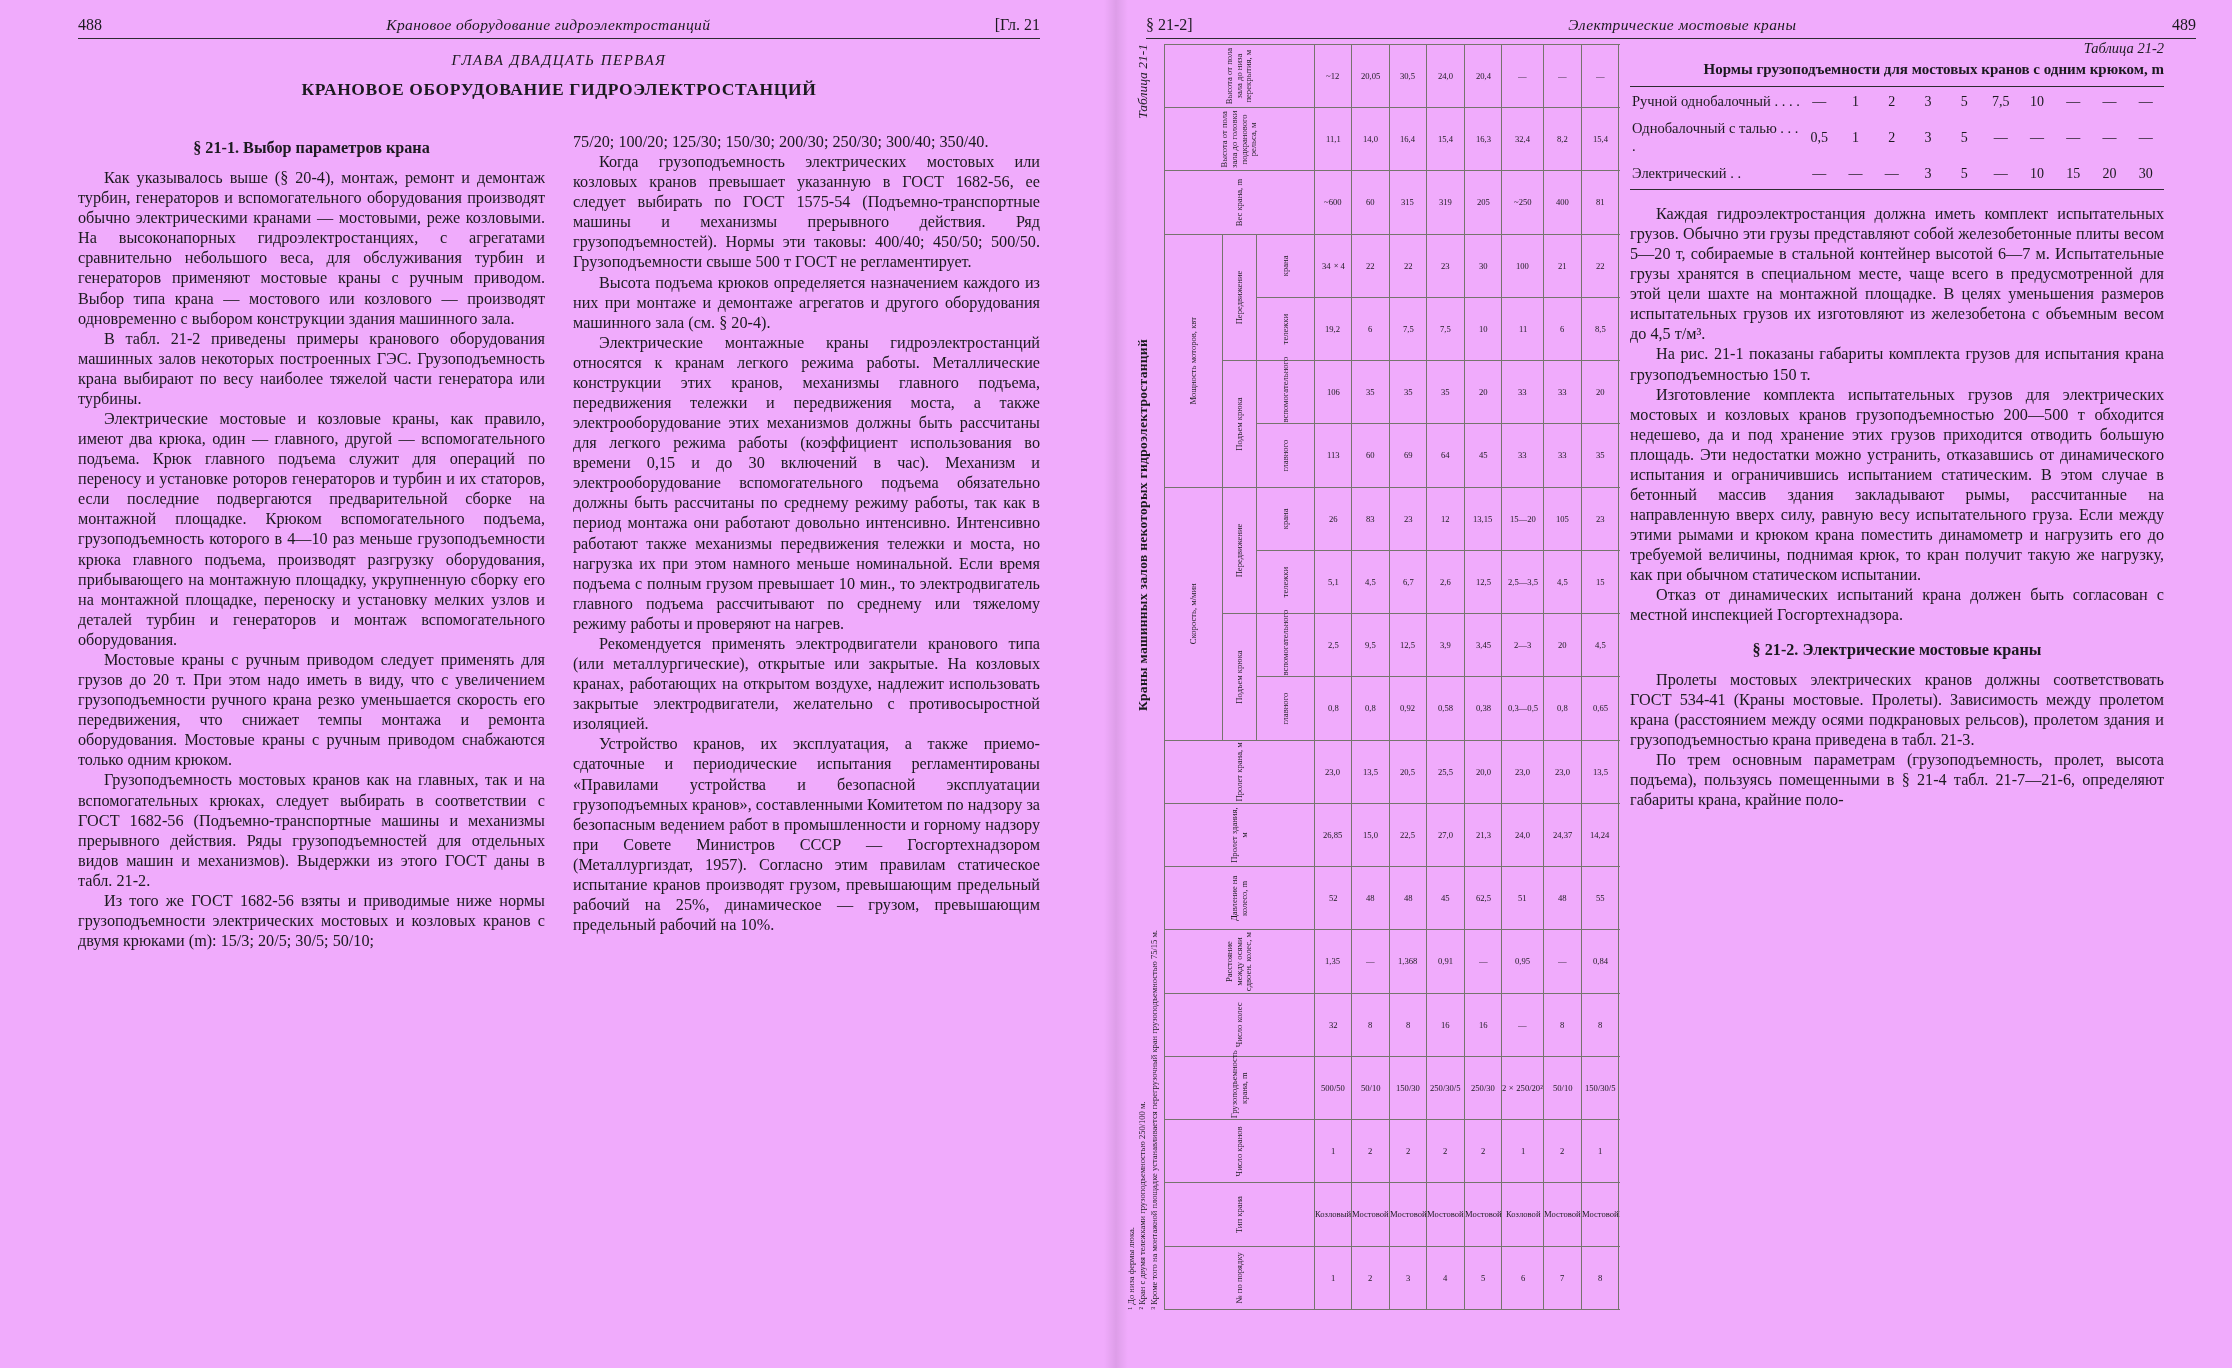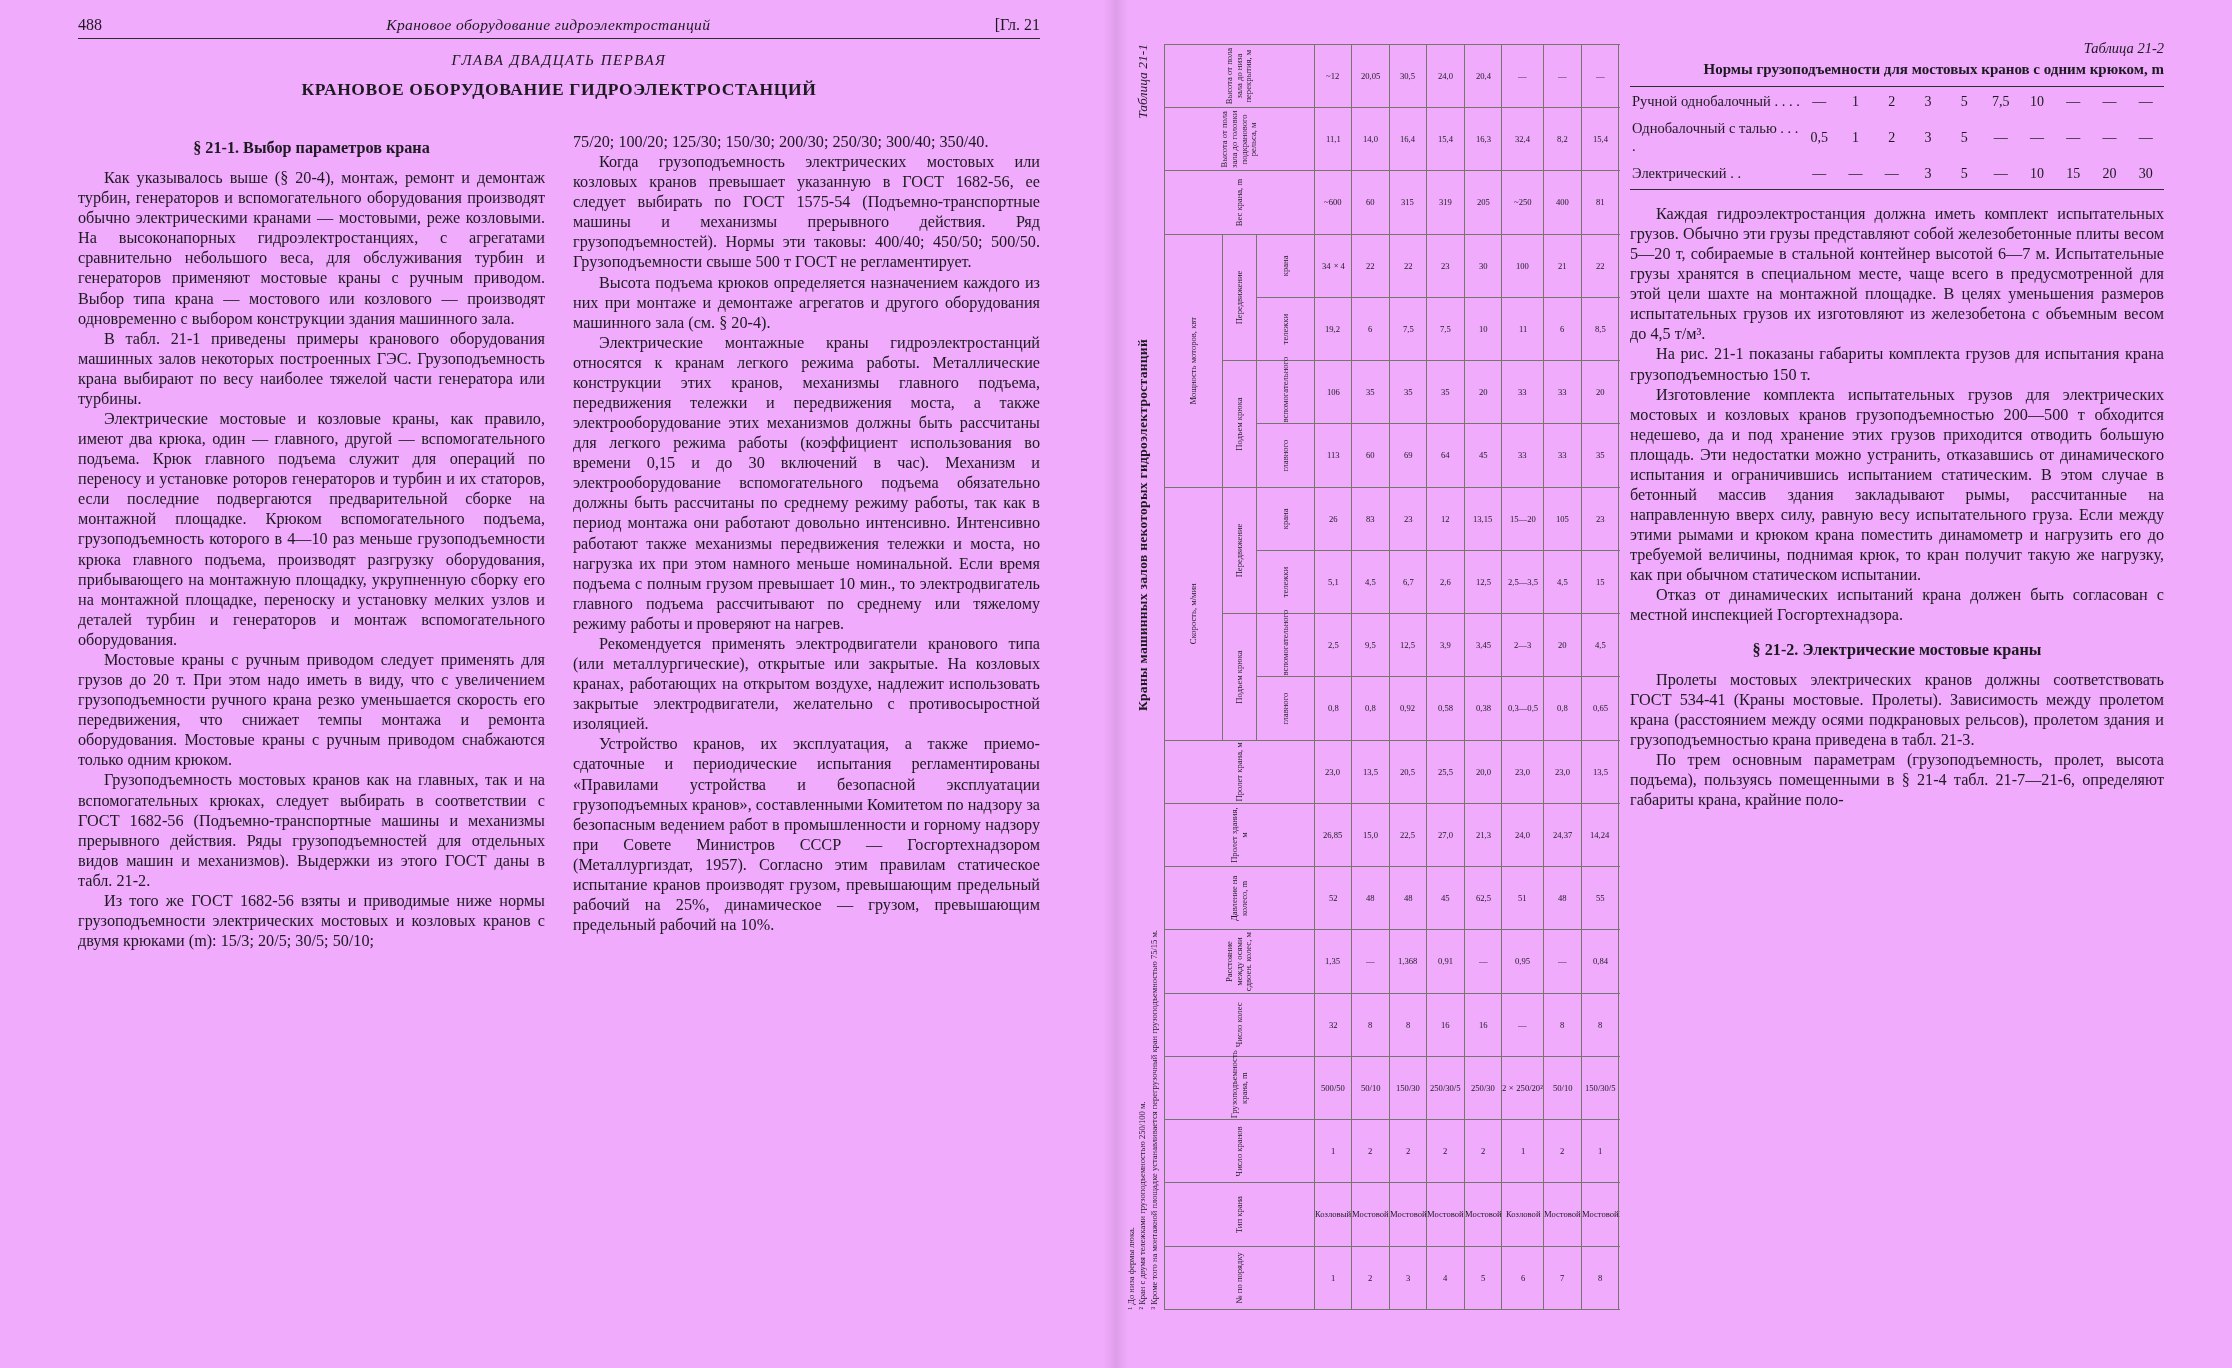--- a/index.html
+++ b/index.html
@@ -92,41 +92,46 @@
     <div class="chapter-block">
       <div class="chapter-line">ГЛАВА ДВАДЦАТЬ ПЕРВАЯ</div>
       <div class="chapter-title">КРАНОВОЕ ОБОРУДОВАНИЕ ГИДРОЭЛЕКТРОСТАНЦИЙ</div>
     </div>
 
     <div class="cols">
       <div class="col">
         <div class="section-heading">§ 21-1. Выбор параметров крана</div>
         <div>
             <p>Как указывалось выше (§ 20-4), монтаж, ремонт и демонтаж турбин, генераторов и вспомогательного оборудования производят обычно электрическими кранами — мостовыми, реже козловыми. На высоконапорных гидроэлектростанциях, с агрегатами сравнительно небольшого веса, для обслуживания турбин и генераторов применяют мостовые краны с ручным приводом. Выбор типа крана — мостового или козлового — производят одновременно с выбором конструкции здания машинного зала.</p>
-            <p>В табл. 21-1 приведены примеры кранового оборудования машинных залов некоторых построенных ГЭС. Грузоподъемность крана выбирают по весу наиболее тяжелой части генератора или турбины.</p>
+            <p>В табл. 21-2 приведены примеры кранового оборудования машинных залов некоторых построенных ГЭС. Грузоподъемность крана выбирают по весу наиболее тяжелой части генератора или турбины.</p>
             <p>Электрические мостовые и козловые краны, как правило, имеют два крюка, один — главного, другой — вспомогательного подъема. Крюк главного подъема служит для операций по переносу и установке роторов генераторов и турбин и их статоров, если последние подвергаются предварительной сборке на монтажной площадке. Крюком вспомогательного подъема, грузоподъемность которого в 4—10 раз меньше грузоподъемности крюка главного подъема, производят разгрузку оборудования, прибывающего на монтажную площадку, укрупненную сборку его на монтажной площадке, переноску и установку мелких узлов и деталей турбин и генераторов и монтаж вспомогательного оборудования.</p>
             <p>Мостовые краны с ручным приводом следует применять для грузов до 20 т. При этом надо иметь в виду, что с увеличением грузоподъемности ручного крана резко уменьшается скорость его передвижения, что снижает темпы монтажа и ремонта оборудования. Мостовые краны с ручным приводом снабжаются только одним крюком.</p>
             <p>Грузоподъемность мостовых кранов как на главных, так и на вспомогательных крюках, следует выбирать в соответствии с ГОСТ 1682-56 (Подъемно-транспортные машины и механизмы прерывного действия. Ряды грузоподъемностей для отдельных видов машин и механизмов). Выдержки из этого ГОСТ даны в табл. 21-2.</p>
             <p>Из того же ГОСТ 1682-56 взяты и приводимые ниже нормы грузоподъемности электрических мостовых и козловых кранов с двумя крюками (m): 15/3; 20/5; 30/5; 50/10;</p>
           </div>
       </div>
       <div class="col">
         <div>
             <p class="noindent">75/20; 100/20; 125/30; 150/30; 200/30; 250/30; 300/40; 350/40.</p>
             <p>Когда грузоподъемность электрических мостовых или козловых кранов превышает указанную в ГОСТ 1682-56, ее следует выбирать по ГОСТ 1575-54 (Подъемно-транспортные машины и механизмы прерывного действия. Ряд грузоподъемностей). Нормы эти таковы: 400/40; 450/50; 500/50. Грузоподъемности свыше 500 т ГОСТ не регламентирует.</p>
             <p>Высота подъема крюков определяется назначением каждого из них при монтаже и демонтаже агрегатов и другого оборудования машинного зала (см. § 20-4).</p>
             <p>Электрические монтажные краны гидроэлектростанций относятся к кранам легкого режима работы. Металлические конструкции этих кранов, механизмы главного подъема, передвижения тележки и передвижения моста, а также электрооборудование этих механизмов должны быть рассчитаны для легкого режима работы (коэффициент использования во времени 0,15 и до 30 включений в час). Механизм и электрооборудование вспомогательного подъема обязательно должны быть рассчитаны по среднему режиму работы, так как в период монтажа они работают довольно интенсивно. Интенсивно работают также механизмы передвижения тележки и моста, но нагрузка их при этом намного меньше номинальной. Если время подъема с полным грузом превышает 10 мин., то электродвигатель главного подъема рассчитывают по среднему или тяжелому режиму работы и проверяют на нагрев.</p>
             <p>Рекомендуется применять электродвигатели кранового типа (или металлургические), открытые или закрытые. На козловых кранах, работающих на открытом воздухе, надлежит использовать закрытые электродвигатели, желательно с противосыростной изоляцией.</p>
             <p>Устройство кранов, их эксплуатация, а также приемо-сдаточные и периодические испытания регламентированы «Правилами устройства и безопасной эксплуатации грузоподъемных кранов», составленными Комитетом по надзору за безопасным ведением работ в промышленности и горному надзору при Совете Министров СССР — Госгортехнадзором (Металлургиздат, 1957). Согласно этим правилам статическое испытание кранов производят грузом, превышающим предельный рабочий на 25%, динамическое — грузом, превышающим предельный рабочий на 10%.</p>
           </div>
       </div>
     </div>
   </div>
 
   <div class="page" id="page-489">
+    <div class="running-head">
+      <span class="rh-side">§ 21-2]</span>
+      <span class="rh-center">Электрические мостовые краны</span>
+      <span class="rh-side">489</span>
+    </div>
 
     <div class="t211-captions">
       <span class="vtext t211-num">Таблица 21-1</span>
       <span class="vtext t211-title">Краны машинных залов некоторых гидроэлектростанций</span>
       <div class="t211-fn" id="t211-footnotes">
           <span class="vtext fnote">¹ До низа фермы люка.</span>
           <span class="vtext fnote">² Кран с двумя тележками грузоподъемностью 250/100 м.</span>
           <span class="vtext fnote">³ Кроме того на монтажной площадке устанавливается перегрузочный кран грузоподъемностью 75/15 м.</span>
         </div>
     </div>

